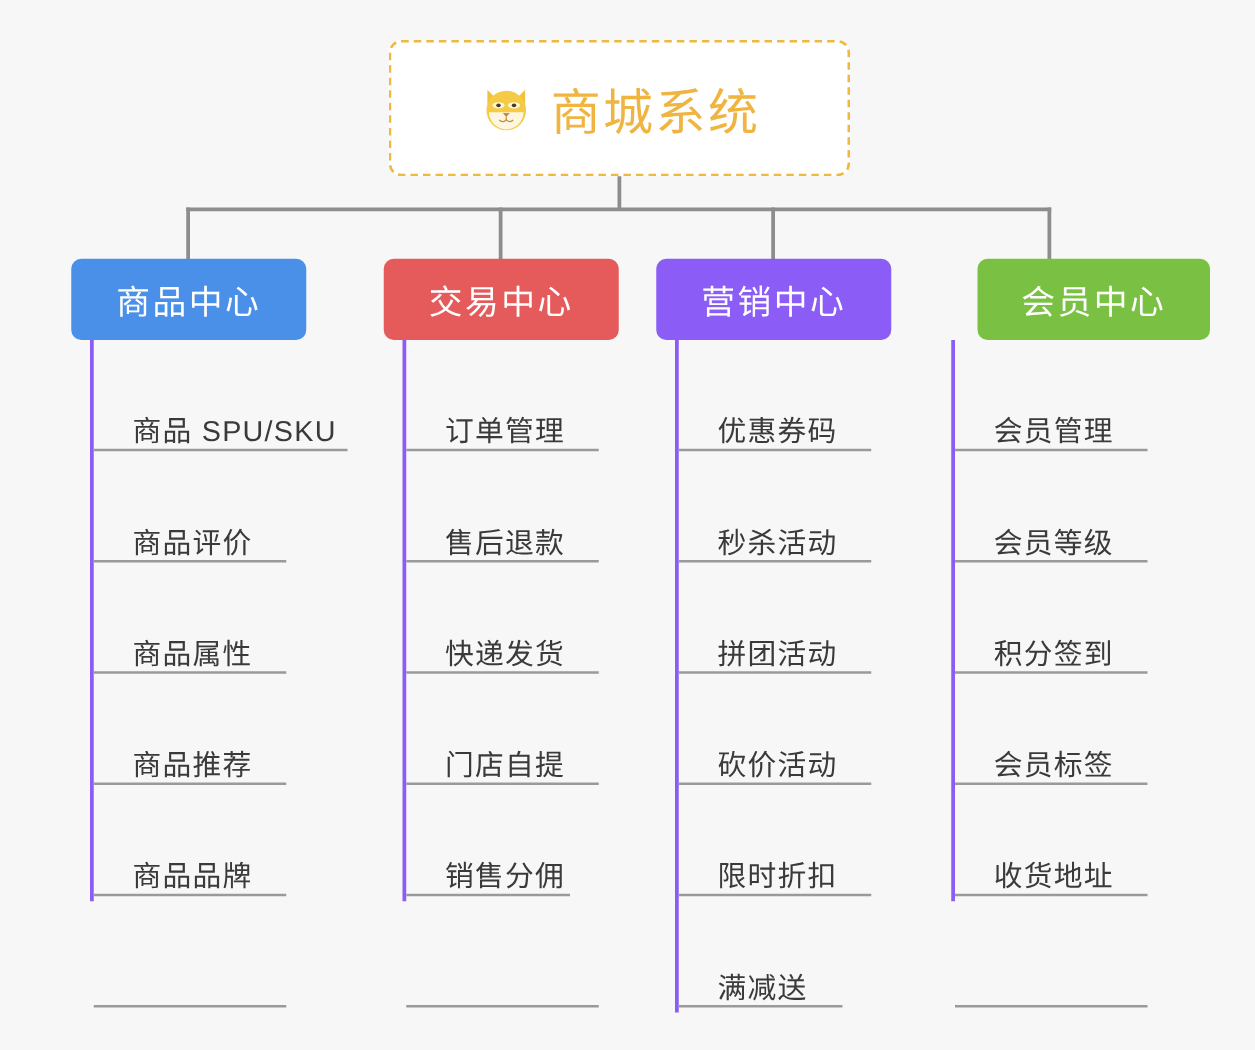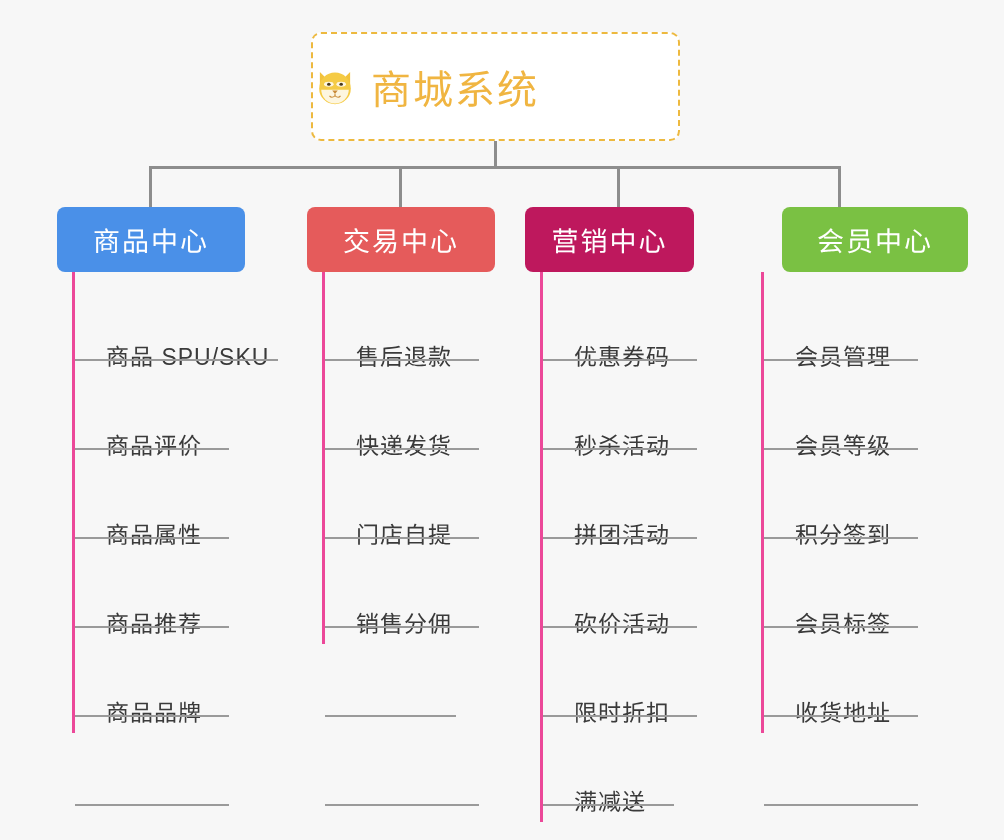--- a/index.html
+++ b/index.html
@@ -27,21 +27,21 @@
     left: 311px;
     top: 32px;
     width: 369px;
     height: 109px;
     box-sizing: border-box;
     background: #ffffff;
     border: 2px dashed #edb93f;
     border-radius: 10px;
     display: flex;
     align-items: center;
-    justify-content: flex-start;
+    justify-content: center;
     gap: 14px;
   }
   .root-emoji {
     font-size: 40px;
     line-height: 1;
     display: block;
   }
   .root-emoji svg { display: block; }
   .root-title {
     font-size: 40px;
@@ -87,22 +87,22 @@
     color: #ffffff;
     font-size: 27px;
     letter-spacing: 2px;
     white-space: nowrap;
   }
 
   
   .leaf-list {
     position: relative;
     margin-left: 15px;
-    border-left: 3px solid #ec4899;
-    padding-top: 16px;
+    border-left: 3px solid #8b5cf6;
+    padding-top: 4px;
   }
   .leaf-item {
     height: 89px;
     box-sizing: border-box;
     display: flex;
     align-items: flex-end;
     padding-bottom: 7px;
     padding-left: 31px;
   }
   .leaf-label {
@@ -179,20 +179,23 @@
             <span class="leaf-label">商品品牌</span>
           </div>
           <div class="leaf-rule" style="top: 532px; width: 154px;"></div>
         </div>
       </div>
       <div class="column" style="left: 307px; width: 188px;">
         <div class="cat-box" style="background: rgb(229, 91, 91); width: 188px;">
           <span>交易中心</span>
         </div>
         <div class="leaf-list">
+          <div class="leaf-item">
+            <span class="leaf-label">订单管理</span>
+          </div>
           <div class="leaf-rule" style="top: 87px; width: 154px;"></div>
           <div class="leaf-item">
             <span class="leaf-label">售后退款</span>
           </div>
           <div class="leaf-rule" style="top: 176px; width: 154px;"></div>
           <div class="leaf-item">
             <span class="leaf-label">快递发货</span>
           </div>
           <div class="leaf-rule" style="top: 265px; width: 154px;"></div>
           <div class="leaf-item">
@@ -200,21 +203,21 @@
           </div>
           <div class="leaf-rule" style="top: 354px; width: 154px;"></div>
           <div class="leaf-rule" style="top: 443px; width: 131px;"></div>
           <div class="leaf-item">
             <span class="leaf-label">销售分佣</span>
           </div>
           <div class="leaf-rule" style="top: 532px; width: 154px;"></div>
         </div>
       </div>
       <div class="column" style="left: 525px; width: 188px;">
-        <div class="cat-box" style="background: #be185d; width: 169px;">
+        <div class="cat-box" style="background: #8b5cf6; width: 188px;">
           <span>营销中心</span>
         </div>
         <div class="leaf-list">
           <div class="leaf-item">
             <span class="leaf-label">优惠券码</span>
           </div>
           <div class="leaf-rule" style="top: 87px; width: 154px;"></div>
           <div class="leaf-item">
             <span class="leaf-label">秒杀活动</span>
           </div>

